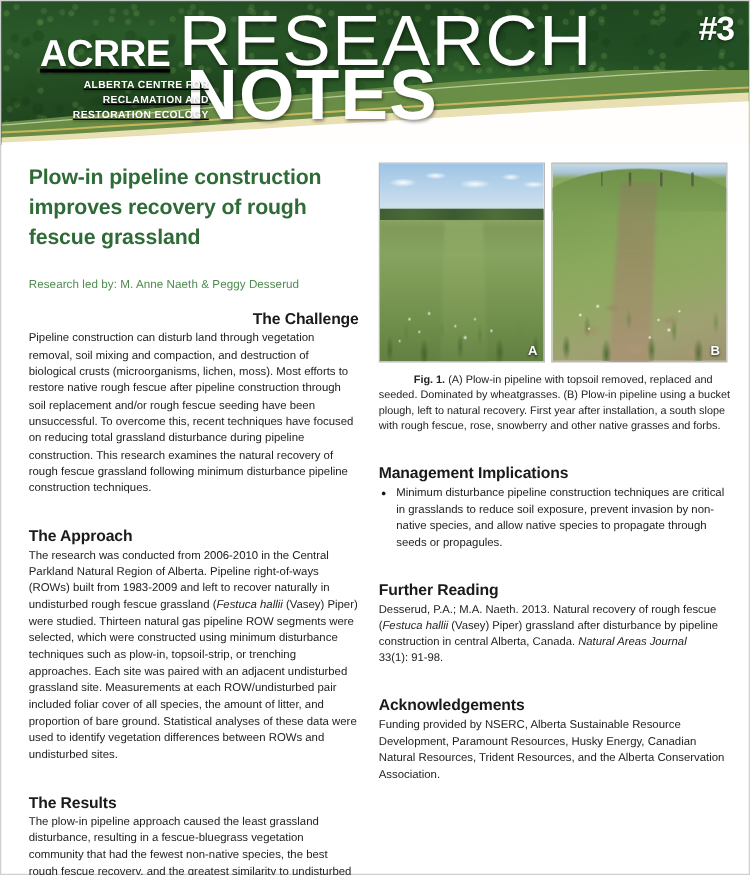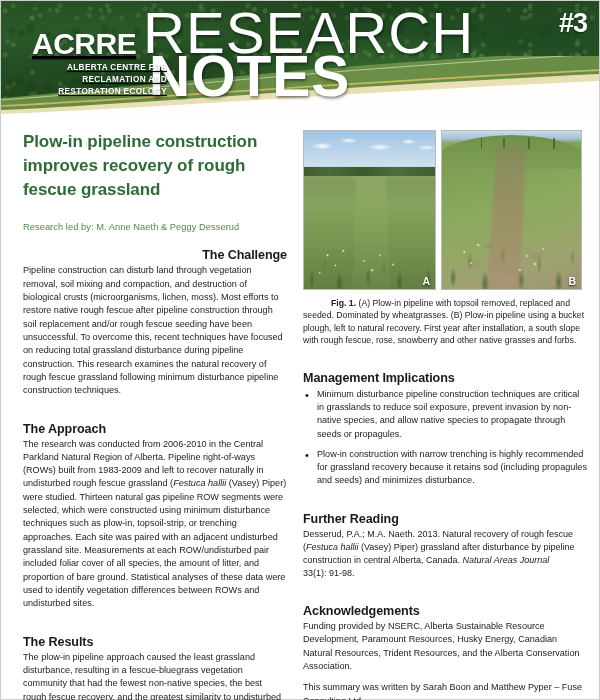--- a/index.html
+++ b/index.html
@@ -409,25 +409,23 @@
             </div>
             <div class="tag">B</div>
           </div>
         </div>
         <div class="fig-caption"><b>Fig. 1.</b><span> (A) Plow-in pipeline with topsoil removed, replaced and seeded. Dominated by wheatgrasses. (B) Plow-in pipeline using a bucket plough, left to natural recovery. First year after installation, a south slope with rough fescue, rose, snowberry and other native grasses and forbs.</span></div>
       </div>
 
       <h2 class="sec">Management Implications</h2>
       <ul class="bullets">
         <li>Minimum disturbance pipeline construction techniques are critical in grasslands to reduce soil exposure, prevent invasion by non-native species, and allow native species to propagate through seeds or propagules.</li>
-        <li>Plow-in construction with narrow trenching is highly recommended for grassland recovery because it retains sod (including propagules and seeds) and minimizes disturbance.</li>
       </ul>
 
       <h2 class="sec">Further Reading</h2>
       <div class="ref"><span>Desserud, P.A.; M.A. Naeth. 2013. Natural recovery of rough fescue (</span><i>Festuca hallii</i><span> (Vasey) Piper) grassland after disturbance by pipeline construction in central Alberta, Canada. </span><i>Natural Areas Journal</i><b> 33</b><span>(1): 91-98.</span></div>
 
       <h2 class="sec">Acknowledgements</h2>
       <p class="body">Funding provided by NSERC, Alberta Sustainable Resource Development, Paramount Resources, Husky Energy, Canadian Natural Resources, Trident Resources, and the Alberta Conservation Association.</p>
-      <p class="body">This summary was written by Sarah Boon and Matthew Pyper – Fuse Consulting Ltd.</p>
 
     </div>
   </div>
 </div>
 
 </body></html>

